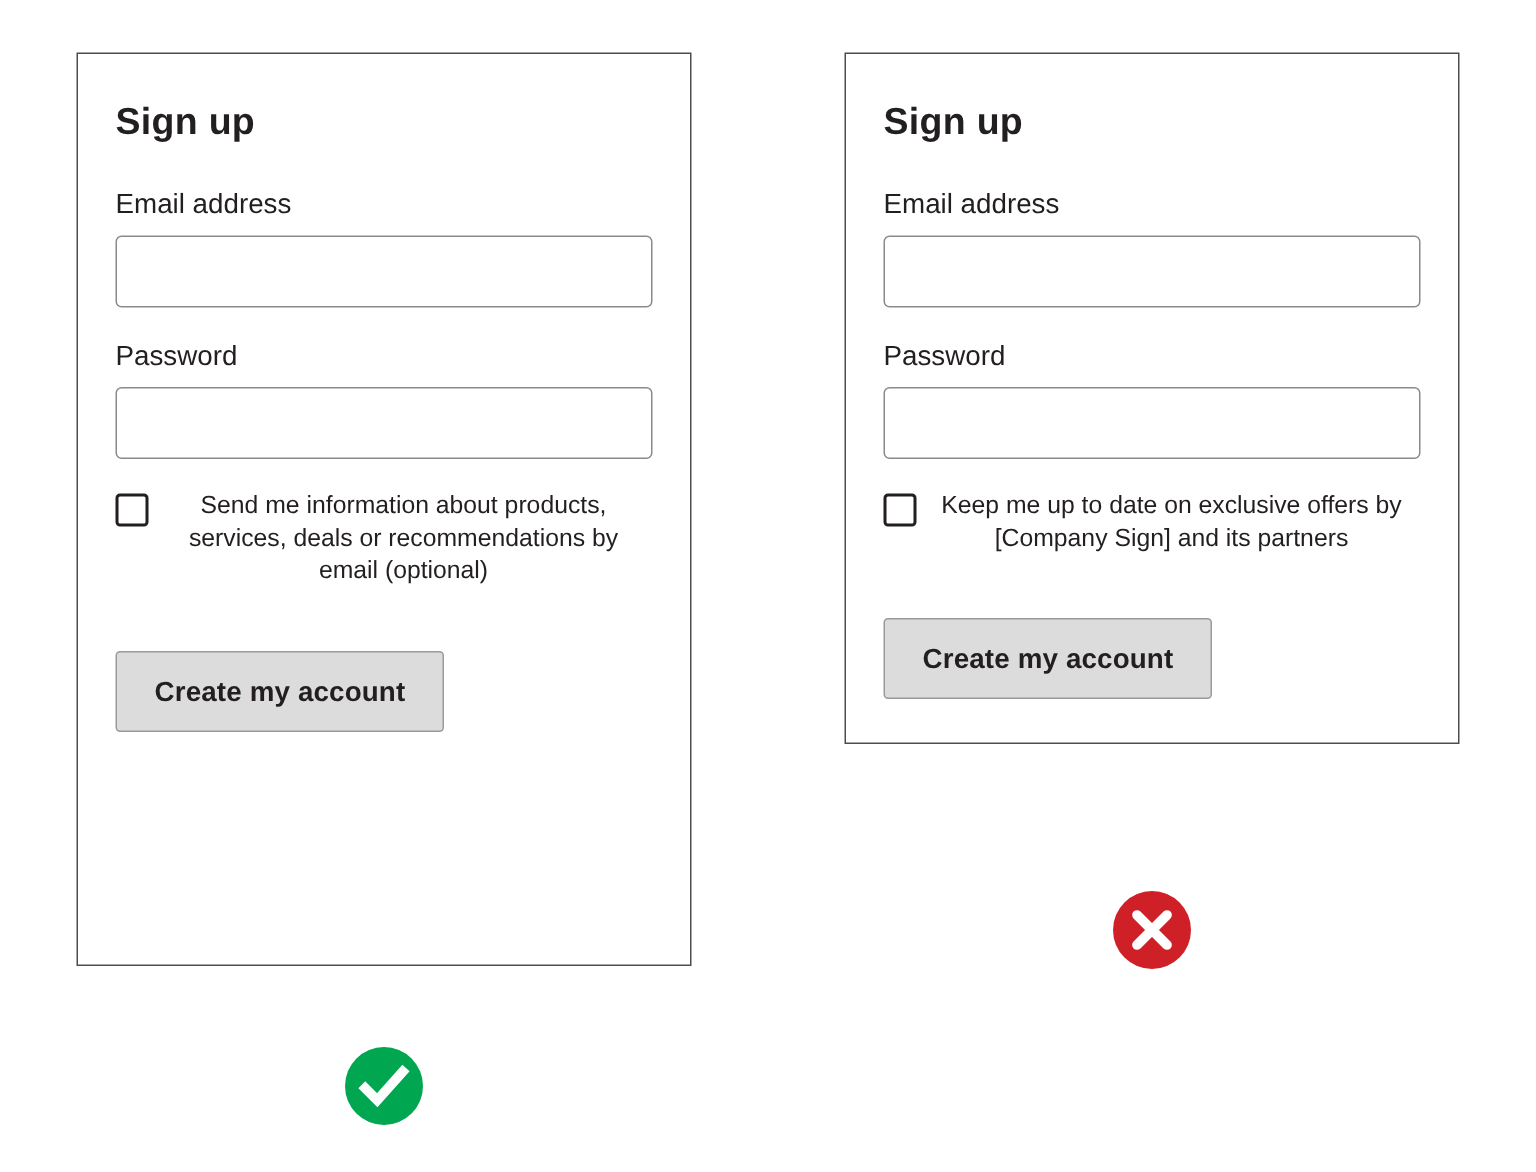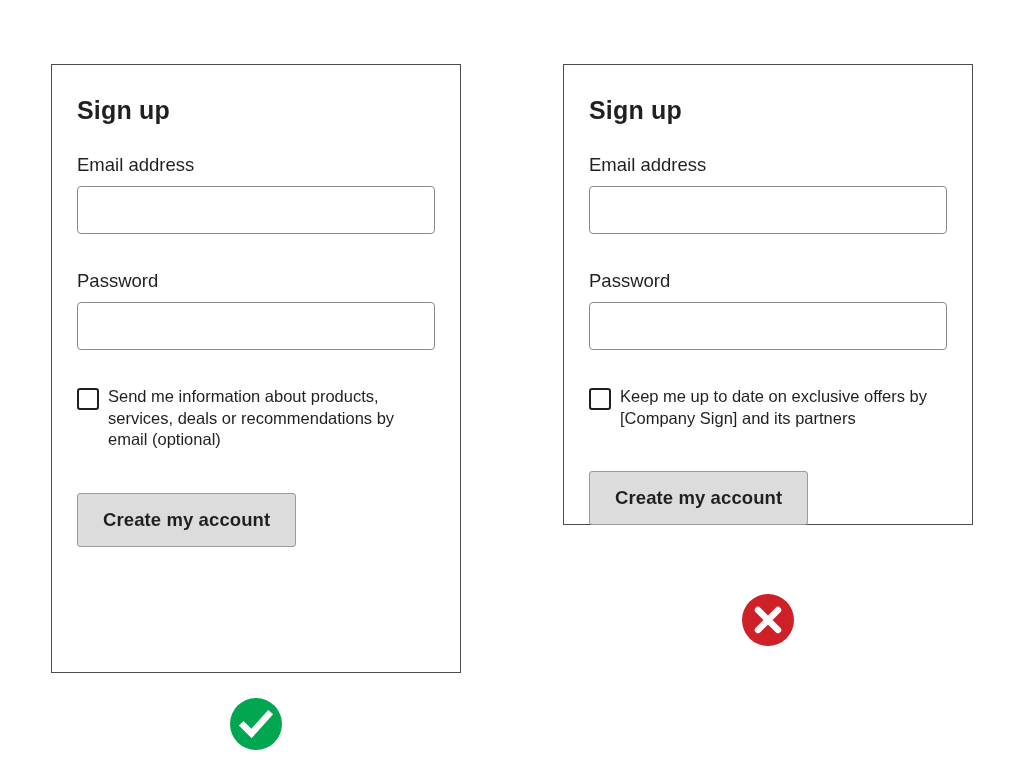--- a/index.html
+++ b/index.html
@@ -14,21 +14,21 @@
     color: #231f20;
     position: relative;
     overflow: hidden;
   }
   .stage {
     position: absolute;
     inset: 0;
   }
   .example {
     position: absolute;
-    top: 64px;
+    top: 35px;
   }
   .example.good { left: 51px; width: 410px; }
   .example.bad  { left: 563px; width: 410px; }
 
   .card {
     box-sizing: border-box;
     border: 1px solid #4d4d4d;
     background: #ffffff;
     padding: 31px 30px 30px 25px;
   }
@@ -36,21 +36,21 @@
   .card.bad  { height: 461px; }
 
   .card-title {
     font-size: 25px;
     font-weight: bold;
     letter-spacing: 0.2px;
     margin: 0 0 29px 0;
     color: #231f20;
   }
 
-  .field { margin-bottom: 36px; }
+  .field { margin-bottom: 21px; }
   .field-label {
     font-size: 18.5px;
     line-height: 1.2;
     margin-bottom: 10px;
     color: #231f20;
   }
   .text-input {
     box-sizing: border-box;
     display: block;
     width: 358px;
@@ -62,20 +62,21 @@
     font-size: 16px;
     padding: 0 10px;
     color: #231f20;
     outline: none;
   }
 
   .checkrow {
     display: flex;
     align-items: flex-start;
     margin-top: 21px;
+    text-align: center;
   }
   .checkbox {
     box-sizing: border-box;
     flex: 0 0 auto;
     width: 22px;
     height: 22px;
     border: 2px solid #231f20;
     border-radius: 3px;
     background: #ffffff;
     margin-top: 2px;

